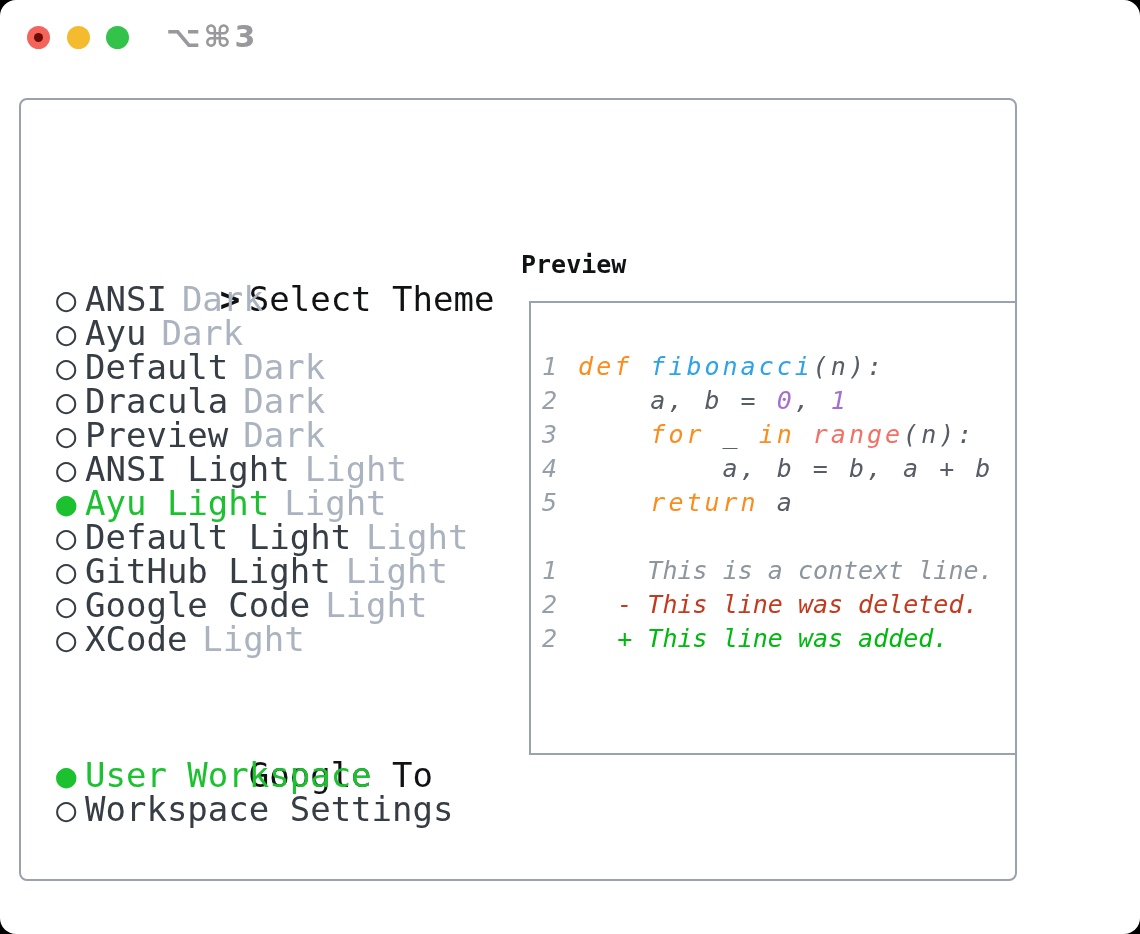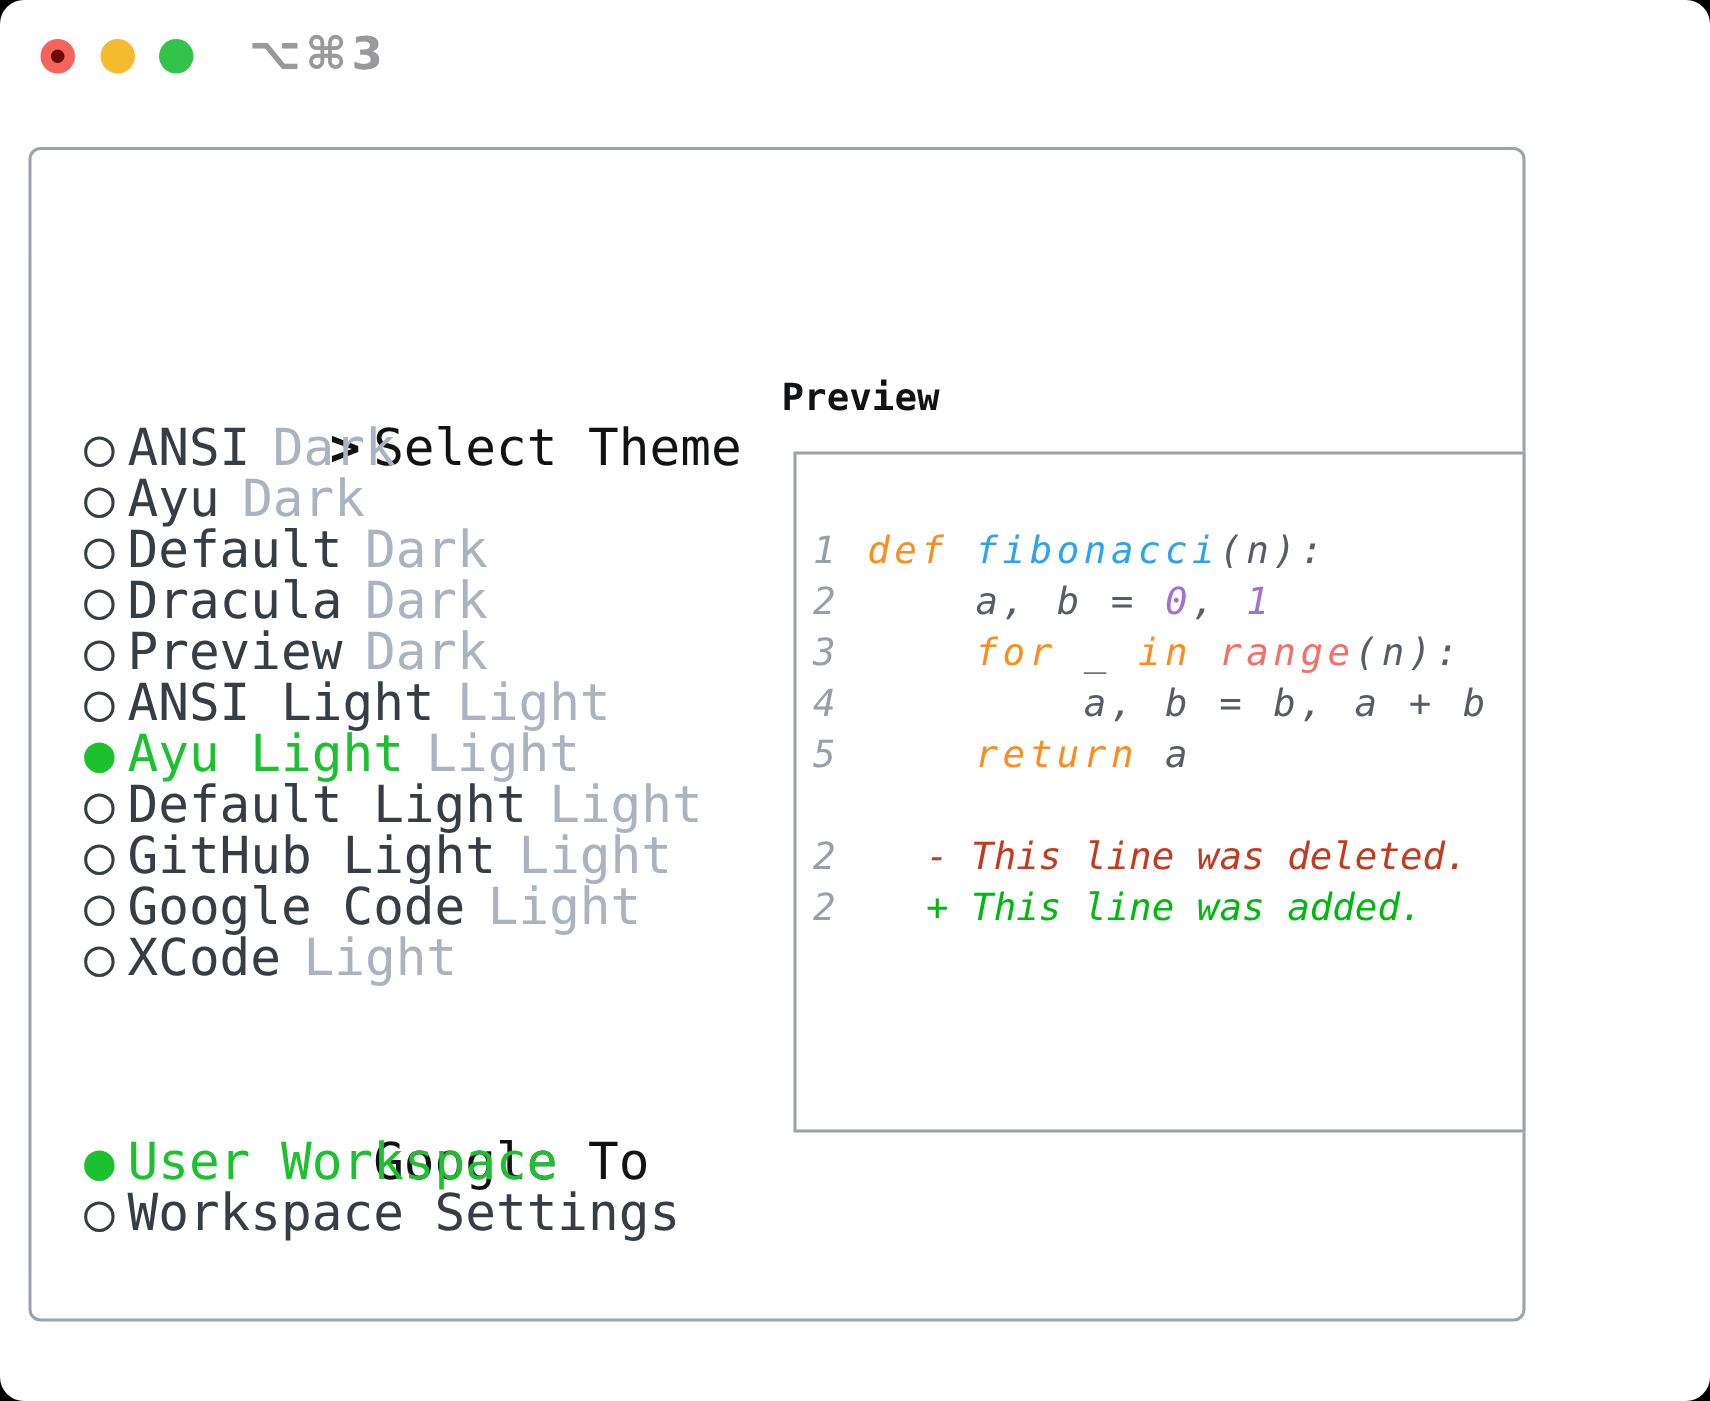--- a/index.html
+++ b/index.html
@@ -137,19 +137,20 @@
     <div class="preview-box">
       <div id="code-block">
           <div class="pline code-line"><span class="num">1 </span><span class="kw">def</span><span> </span><span class="fn">fibonacci</span><span>(n):</span></div>
           <div class="pline code-line"><span class="num">2 </span><span>    a, b = </span><span class="lit">0</span><span>, </span><span class="lit">1</span></div>
           <div class="pline code-line"><span class="num">3 </span><span>    </span><span class="kw">for</span><span> _ </span><span class="kw">in</span><span> </span><span class="call">range</span><span>(n):</span></div>
           <div class="pline code-line"><span class="num">4 </span><span>        a, b = b, a + b</span></div>
           <div class="pline code-line"><span class="num">5 </span><span>    </span><span class="kw">return</span><span> a</span></div>
         </div>
       <div class="blank-line"></div>
       <div id="diff-block">
+          <div class="pline"><span class="num">1</span><span class="context">      This is a context line.</span></div>
           <div class="pline"><span class="num">2</span><span class="deleted">    - This line was deleted.</span></div>
           <div class="pline"><span class="num">2</span><span class="added">    + This line was added.</span></div>
         </div>
     </div>
 
   </div>
 </div>
 
 </body></html>

